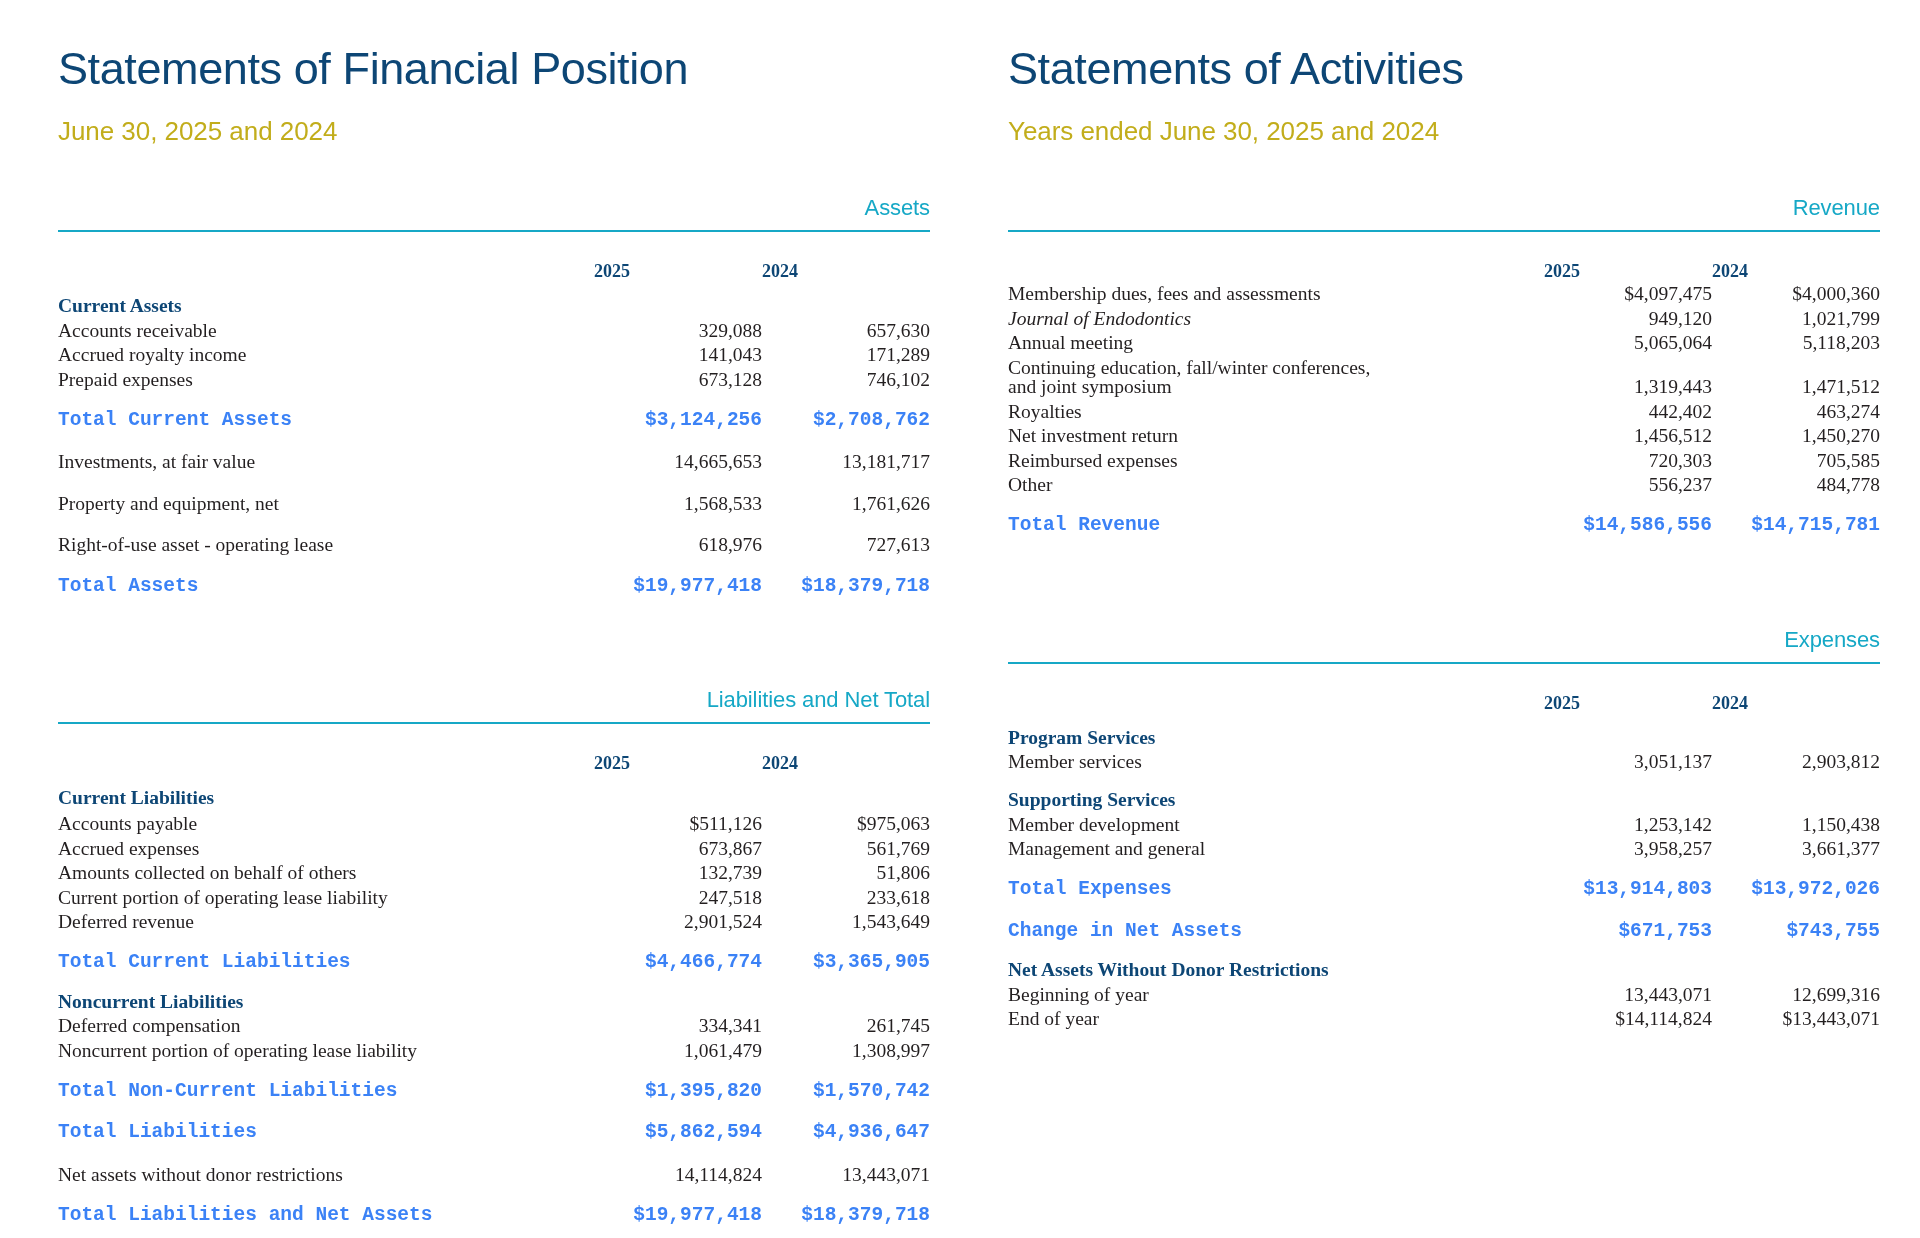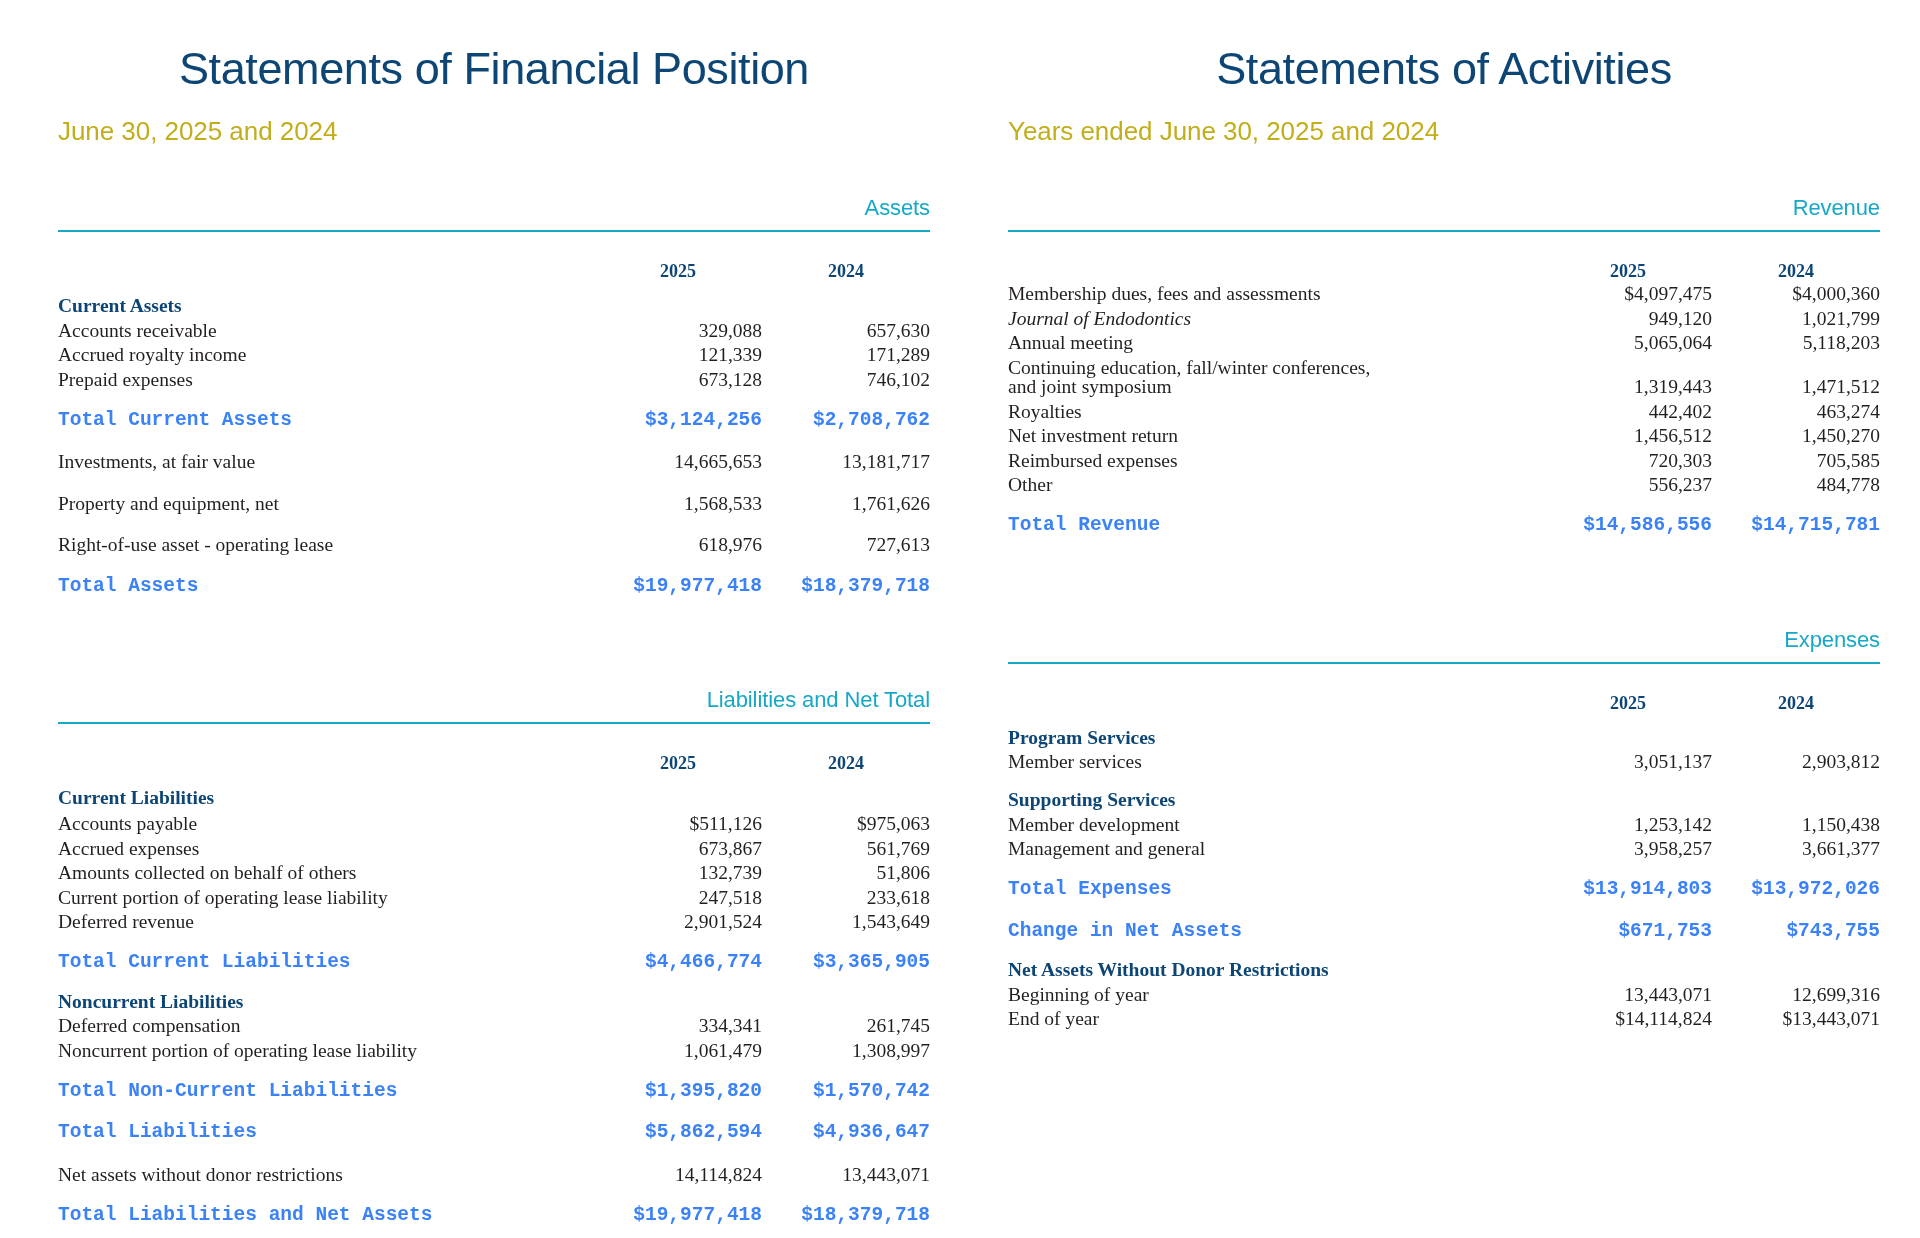--- a/index.html
+++ b/index.html
@@ -31,21 +31,20 @@
 
   
   .doc-title {
     font-family: "Liberation Sans", sans-serif;
     font-size: 45px;
     font-weight: 400;
     color: #0d4675;
     letter-spacing: -0.4px;
     line-height: 1.12;
     margin: 0 0 0 0;
-    text-align: center;
   }
   .doc-subtitle {
     font-family: "Liberation Sans", sans-serif;
     font-size: 26px;
     font-weight: 400;
     color: #c2ad1b;
     letter-spacing: -0.05px;
     margin: 22px 0 0 0;
   }
 
@@ -88,21 +87,21 @@
     font-weight: 400;
     line-height: 1.0;
   }
 
   
   tr.yearhead th {
     font-family: "Liberation Serif", serif;
     font-size: 18px;
     font-weight: bold;
     color: #0d4675;
-    text-align: center;
+    text-align: left;
     padding-top: 30px;
     padding-bottom: 0;
   }
   tr.yearhead th.lbl { text-align: left; }
 
   td.val {
     text-align: right;
     white-space: nowrap;
     font-variant-numeric: tabular-nums;
   }
@@ -178,21 +177,21 @@
                 <td class="val"></td>
                 <td class="val"></td>
               </tr>
               <tr class="item">
                 <td>Accounts receivable</td>
                 <td class="val">329,088</td>
                 <td class="val">657,630</td>
               </tr>
               <tr class="item">
                 <td>Accrued royalty income</td>
-                <td class="val">121,339</td>
+                <td class="val">141,043</td>
                 <td class="val">171,289</td>
               </tr>
               <tr class="item">
                 <td>Prepaid expenses</td>
                 <td class="val">673,128</td>
                 <td class="val">746,102</td>
               </tr>
               <tr class="total">
                 <td>Total Current Assets</td>
                 <td class="val">$3,124,256</td>

